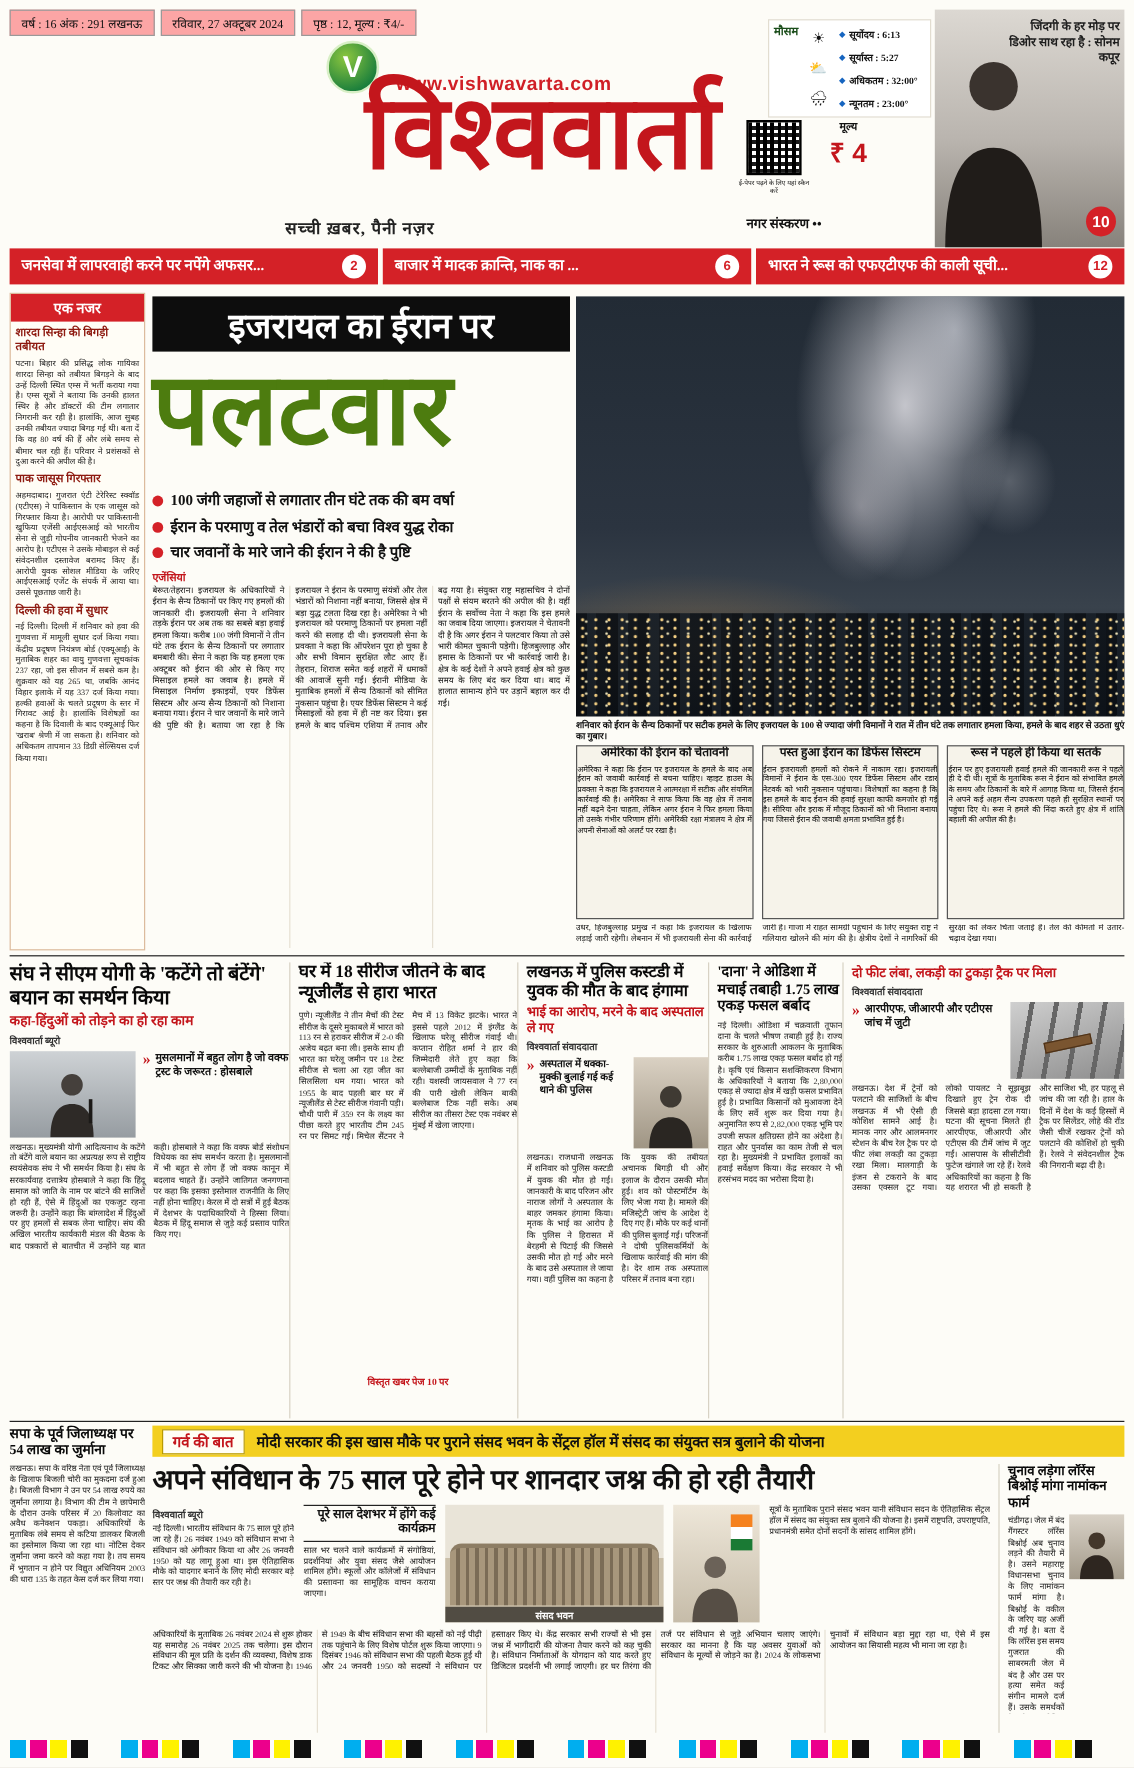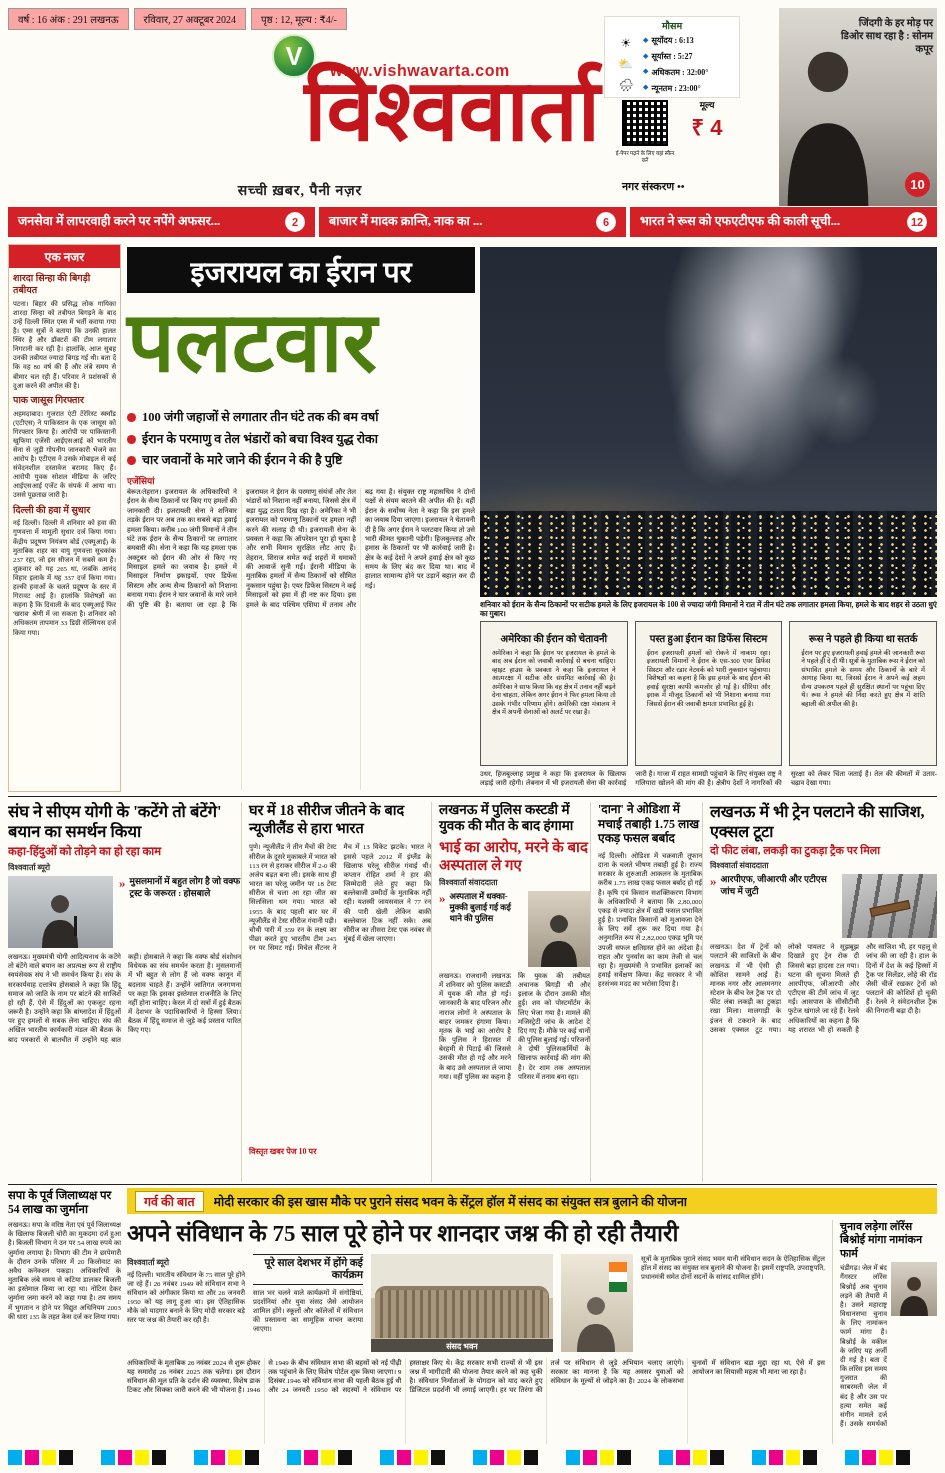--- a/index.html
+++ b/index.html
@@ -6,21 +6,21 @@
   html,body { background:#e9e7e0; }
   .page{
     position:relative; width:945px; height:1473px; margin:0 auto;
     background:#fdfcf7; color:#111; overflow:hidden;
     font-family:"Liberation Serif","DejaVu Sans",serif;
   }
   
   .topstrip{position:absolute;left:8px;top:8px;display:flex;gap:5px}
   .topcell{border:1px solid #999;padding:3px 9px;font-size:10px;font-weight:normal;white-space:nowrap;background:#fca5a5}
   
-  .weather{position:absolute;left:604px;top:16px;width:136px;height:82px;background:#fff;border:1px solid #e2ddd0;display:flex;flex-direction:column;padding:2px 4px}
+  .weather{position:absolute;left:640px;top:16px;width:136px;height:82px;background:#fff;border:1px solid #e2ddd0;display:flex;flex-direction:row;padding:2px 4px}
   .weather-title{font-size:9.5px;font-weight:bold;text-align:center;color:#1a4d1a}
   .weather-main{display:flex;flex:1}
   .weather-icons{width:34px;display:flex;flex-direction:column;align-items:center;justify-content:space-around;font-size:12px;line-height:1}
   .weather-rows{flex:1;display:flex;flex-direction:column;justify-content:space-around}
   .weather-row{font-size:8px;font-weight:bold;display:flex;align-items:center;gap:3px;white-space:nowrap}
   .wdiamond{color:#1665c0;font-size:7px}
   
   .promo{position:absolute;left:779px;top:8px;width:158px;height:198px;background:linear-gradient(180deg,#dcd8d2,#b9b4ae 55%,#87827b);overflow:hidden}
   .promo-text{position:absolute;right:4px;top:8px;width:92px;font-size:10px;font-weight:bold;color:#1d1d1d;text-align:right;line-height:1.3}
   .promo-badge{position:absolute;right:7px;bottom:9px;width:25px;height:25px;border-radius:50%;background:#d42127;color:#fff;font-size:13px;font-weight:bold;display:flex;align-items:center;justify-content:center;font-family:"Liberation Sans",sans-serif}
@@ -65,42 +65,42 @@
       radial-gradient(52px 60px at 79% 44%, rgba(122,127,135,.6), transparent 75%),
       radial-gradient(240px 90px at 22% 84%, rgba(255,170,60,.25), transparent 70%),
       linear-gradient(180deg,#222b35 0%,#2b3440 55%,#39424c 74%,#12171d 100%)}
   .skyline{position:absolute;left:0;right:0;bottom:0;height:86px;opacity:.9;
     background:repeating-linear-gradient(90deg,#0a0e13 0 9px,#161d25 9px 17px,#0d1218 17px 26px)}
   .citylights{position:absolute;left:0;right:0;bottom:0;height:84px;opacity:.95;
     background-image:radial-gradient(circle,#ffd98a .9px,transparent 1.7px),radial-gradient(circle,#fff3c4 .7px,transparent 1.4px);
     background-size:11px 7px,17px 10px}
   .photo-caption{position:absolute;left:480px;top:600px;width:457px;font-size:7.5px;font-weight:bold;line-height:1.25;text-align:justify}
   .boxes{position:absolute;left:480px;top:621px;width:457px;height:145px;display:flex;gap:7px}
-  .newsbox{flex:1;border:1px solid #555;background:#f6f3ea;padding:11px;overflow:hidden}
+  .newsbox{flex:1;border:1px solid #555;background:#f6f3ea;padding:0;overflow:hidden}
   .newsbox-title{font-size:10px;font-weight:bold;text-align:center;margin-bottom:3px;line-height:1.25}
   .newsbox-body{font-size:6.6px;line-height:1.3;text-align:justify}
   .lead-tail{position:absolute;left:480px;top:770px;width:457px;height:22px;column-count:3;column-gap:9px;font-size:6.8px;line-height:1.3;text-align:justify;overflow:hidden}
   .rule{position:absolute;left:8px;width:929px;border-top:1.5px solid #222}
   
   .story{position:absolute;top:802px;height:380px;overflow:hidden}
   .vl{border-left:1px solid #d8d2c4;padding-left:7px}
   .s-headline{font-weight:bold;line-height:1.22;color:#090909}
   .s-subhead{color:#c3161c;font-weight:bold;line-height:1.2;margin:3px 0 2px}
   .s-byline{font-size:8px;font-weight:bold;margin:2px 0 3px;color:#333}
   .s-body{font-size:6.9px;line-height:1.33;text-align:justify;overflow:hidden;color:#1b1b1b}
   .quote{font-size:9px;font-weight:bold;line-height:1.3;display:flex;gap:4px}
   .qmark{color:#c3161c;font-size:13px;line-height:1}
   .mediarow{display:flex;gap:6px;margin:4px 0}
   .ph{position:relative;overflow:hidden;flex:none}
   .ph-speaker{width:105px;height:72px;background:linear-gradient(180deg,#ced2d5,#969ca1)}
   .ph-man{width:62px;height:76px;background:linear-gradient(180deg,#dad1c3,#9f9584)}
   .ph-track{width:95px;height:64px;background:linear-gradient(160deg,#cfcfcf,#8d8d8d)}
   .rails{position:absolute;inset:0;background:repeating-linear-gradient(100deg,transparent 0 16px,#666 16px 20px)}
   .wood{position:absolute;left:28px;top:30px;width:40px;height:9px;background:#7a5530;transform:rotate(-12deg);border:1px solid #4d3219}
-  .cricket-note{color:#c3161c;font-weight:bold;font-size:8px;text-align:left;margin-top:3px}
+  .cricket-note{color:#c3161c;font-weight:bold;font-size:8px;text-align:center;margin-top:3px}
   
   .spfine{position:absolute;left:8px;top:1188px;width:113px;height:256px;overflow:hidden}
   .ribbon{position:absolute;left:127px;top:1188px;width:810px;height:26px;background:#f3cf1f;display:flex;align-items:center;gap:10px;padding:0 8px}
   .ribbon-badge{background:#fffef5;border:1px solid #b99b00;color:#c3161c;font-weight:bold;font-size:12.5px;padding:1px 8px;white-space:nowrap}
   .ribbon-text{font-weight:bold;font-size:12.5px;color:#101010;white-space:nowrap;overflow:hidden}
   .const{position:absolute;left:127px;top:1220px;width:698px;height:224px;overflow:hidden}
   .const-headline{font-size:23px;font-weight:bold;line-height:1.2;margin-bottom:6px}
   .const-row{display:flex;gap:8px;height:98px}
   .const-col1{width:118px}
   .const-col2{width:110px}
@@ -275,21 +275,21 @@
   </div>
 
   <div class="story vl" style="left:241px;width:190px">
     <div class="s-headline" style="font-size:14.5px">घर में 18 सीरीज जीतने के बाद न्यूजीलैंड से हारा भारत</div>
     <div class="s-body" style="column-count:2;column-gap:7px;height:300px;margin-top:5px">पुणे। न्यूजीलैंड ने तीन मैचों की टेस्ट सीरीज के दूसरे मुकाबले में भारत को 113 रन से हराकर सीरीज में 2-0 की अजेय बढ़त बना ली। इसके साथ ही भारत का घरेलू जमीन पर 18 टेस्ट सीरीज से चला आ रहा जीत का सिलसिला थम गया। भारत को 1955 के बाद पहली बार घर में न्यूजीलैंड से टेस्ट सीरीज गंवानी पड़ी। चौथी पारी में 359 रन के लक्ष्य का पीछा करते हुए भारतीय टीम 245 रन पर सिमट गई। मिचेल सैंटनर ने मैच में 13 विकेट झटके। भारत ने इससे पहले 2012 में इंग्लैंड के खिलाफ घरेलू सीरीज गंवाई थी। कप्तान रोहित शर्मा ने हार की जिम्मेदारी लेते हुए कहा कि बल्लेबाजी उम्मीदों के मुताबिक नहीं रही। यशस्वी जायसवाल ने 77 रन की पारी खेली लेकिन बाकी बल्लेबाज टिक नहीं सके। अब सीरीज का तीसरा टेस्ट एक नवंबर से मुंबई में खेला जाएगा।</div>
     <div class="cricket-note">विस्तृत खबर पेज 10 पर</div>
   </div>
 
   <div class="story vl" style="left:431px;width:159px">
     <div class="s-headline" style="font-size:13.5px">लखनऊ में पुलिस कस्टडी में युवक की मौत के बाद हंगामा</div>
-    <div class="s-subhead" style="font-size:15px">भाई का आरोप, मरने के बाद अस्पताल ले गए</div>
+    <div class="s-subhead" style="font-size:11px">भाई का आरोप, मरने के बाद अस्पताल ले गए</div>
     <div class="s-byline">विश्ववार्ता संवाददाता</div>
     <div class="mediarow">
       <div class="quote" style="font-size:8.5px">
         <span class="qmark">»</span>
         <span>अस्पताल में धक्का-मुक्की बुलाई गई कई थाने की पुलिस</span>
       </div>
       <div class="ph ph-man">
         <svg class="sil" style="left:8px" width="46" height="56" viewBox="0 0 46 56">
           <circle cx="23" cy="13" r="9" fill="#3f3a33"></circle>
           <path d="M5 56 C5 38 12 30 23 30 C34 30 41 38 41 56 Z" fill="#2a2622"></path>
@@ -298,21 +298,20 @@
     </div>
     <div class="s-body" style="column-count:2;column-gap:7px;height:200px">लखनऊ। राजधानी लखनऊ में शनिवार को पुलिस कस्टडी में युवक की मौत हो गई। जानकारी के बाद परिजन और नाराज लोगों ने अस्पताल के बाहर जमकर हंगामा किया। मृतक के भाई का आरोप है कि पुलिस ने हिरासत में बेरहमी से पिटाई की जिससे उसकी मौत हो गई और मरने के बाद उसे अस्पताल ले जाया गया। वहीं पुलिस का कहना है कि युवक की तबीयत अचानक बिगड़ी थी और इलाज के दौरान उसकी मौत हुई। शव को पोस्टमॉर्टम के लिए भेजा गया है। मामले की मजिस्ट्रेटी जांच के आदेश दे दिए गए हैं। मौके पर कई थानों की पुलिस बुलाई गई। परिजनों ने दोषी पुलिसकर्मियों के खिलाफ कार्रवाई की मांग की है। देर शाम तक अस्पताल परिसर में तनाव बना रहा।</div>
   </div>
 
   <div class="story vl" style="left:590px;width:112px">
     <div class="s-headline" style="font-size:12px">'दाना' ने ओडिशा में मचाई तबाही 1.75 लाख एकड़ फसल बर्बाद</div>
     <div class="s-body" style="height:290px;margin-top:5px">नई दिल्ली। ओडिशा में चक्रवाती तूफान दाना के चलते भीषण तबाही हुई है। राज्य सरकार के शुरुआती आकलन के मुताबिक करीब 1.75 लाख एकड़ फसल बर्बाद हो गई है। कृषि एवं किसान सशक्तिकरण विभाग के अधिकारियों ने बताया कि 2,80,000 एकड़ से ज्यादा क्षेत्र में खड़ी फसल प्रभावित हुई है। प्रभावित किसानों को मुआवजा देने के लिए सर्वे शुरू कर दिया गया है। अनुमानित रूप से 2,82,000 एकड़ भूमि पर उपजी सफल क्षतिग्रस्त होने का अंदेशा है। राहत और पुनर्वास का काम तेजी से चल रहा है। मुख्यमंत्री ने प्रभावित इलाकों का हवाई सर्वेक्षण किया। केंद्र सरकार ने भी हरसंभव मदद का भरोसा दिया है।</div>
   </div>
 
   <div class="story vl" style="left:702px;width:235px">
-    <div class="s-headline" style="font-size:16px">लखनऊ में भी ट्रेन पलटाने की साजिश, एक्सल टूटा</div>
     <div class="s-subhead" style="font-size:11px">दो फीट लंबा, लकड़ी का टुकड़ा ट्रैक पर मिला</div>
     <div class="s-byline">विश्ववार्ता संवाददाता</div>
     <div class="mediarow">
       <div class="quote">
         <span class="qmark">»</span>
         <span>आरपीएफ, जीआरपी और एटीएस जांच में जुटी</span>
       </div>
       <div class="ph ph-track">
         <div class="rails"></div>
         <div class="wood"></div>

